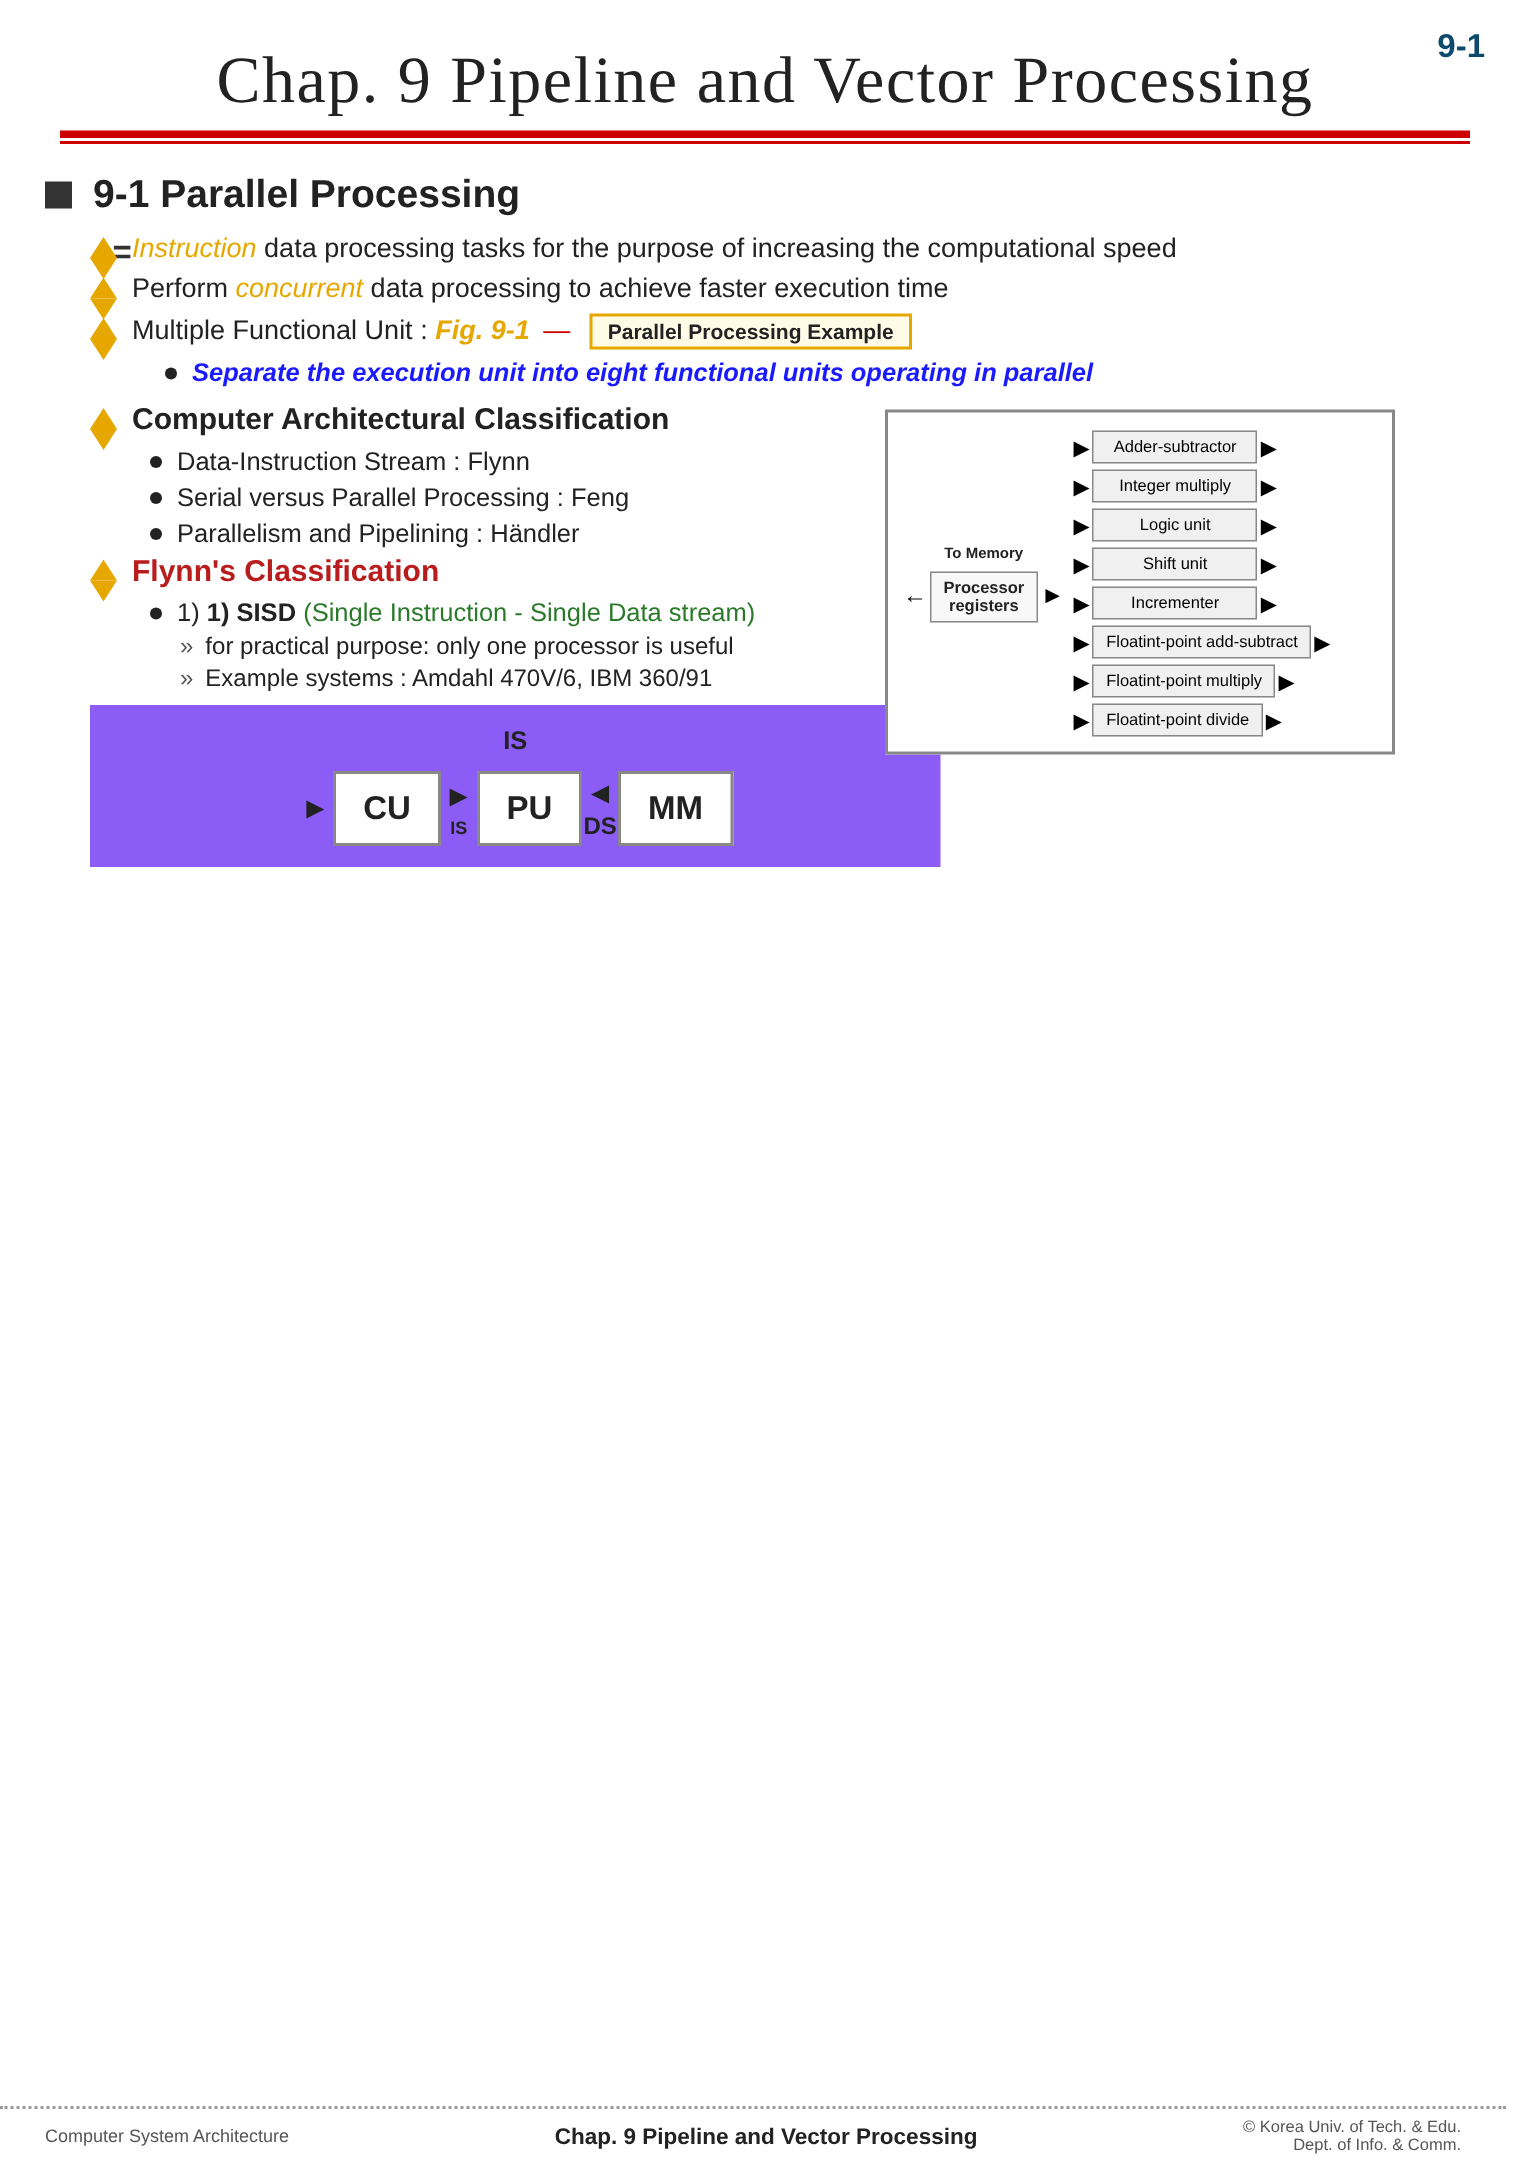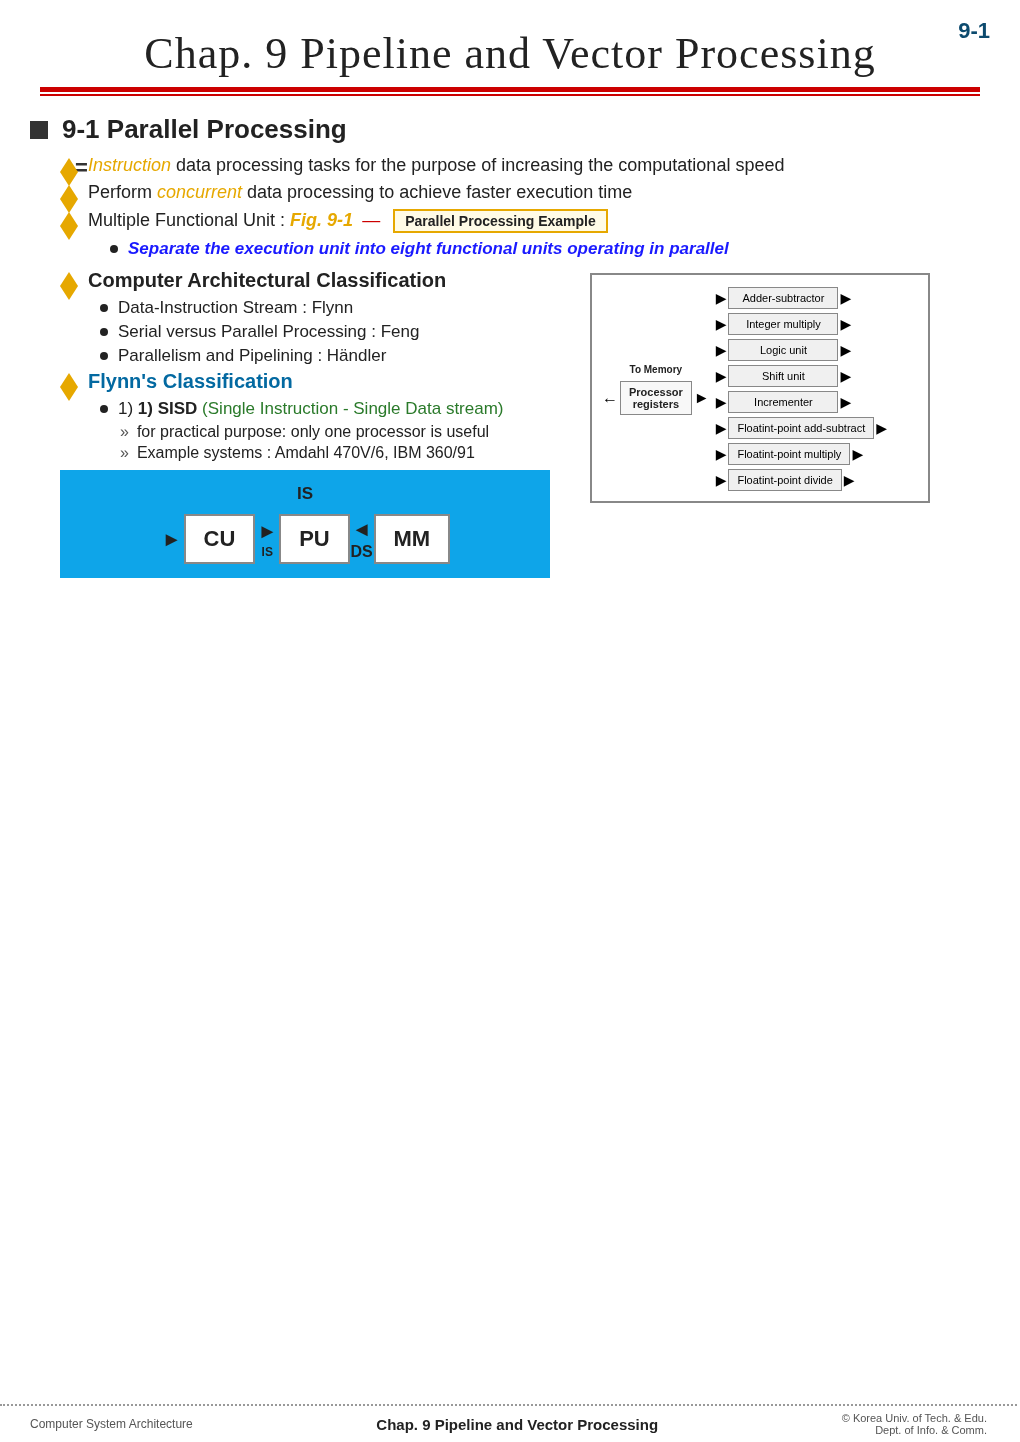--- a/index.html
+++ b/index.html
@@ -144,21 +144,21 @@
       margin-left: 8px;
       vertical-align: middle;
     }
     
     .italic-bold-blue {
       font-style: italic;
       font-weight: bold;
       color: #1a1aff;
     }
     
-    .orange-bold { color: #0369a1; font-weight: bold; }
+    .orange-bold { color: #b91c1c; font-weight: bold; }
     
     .two-col {
       display: flex;
       align-items: flex-start;
       margin-top: 4px;
     }
     .col-left {
       flex: 0 0 540px;
       width: 540px;
     }
@@ -181,24 +181,24 @@
       font-weight: bold;
       text-align: center;
       color: #222;
       border: 1px solid #888;
       padding: 4px 8px;
       background: #f8f8f8;
       min-width: 60px;
     }
     
     .sisd-diagram {
-      background: #0ea5e9;
+      background: #8b5cf6;
       border: none;
       margin: 8px 0 0 30px;
-      width: 490px;
+      width: 567px;
       padding: 14px 16px 14px 16px;
     }
     .sisd-label {
       text-align: center;
       font-size: 17px;
       font-weight: bold;
       color: #222;
       margin-bottom: 10px;
     }
     .sisd-row {
@@ -226,21 +226,21 @@
       font-size: 13px;
       font-weight: bold;
       color: #222;
       text-align: center;
       margin-top: 2px;
     }
     
     .footer {
       position: absolute;
       bottom: 0;
-      left: 0; right: 3px;
+      left: 0; right: 16px;
       border-top: 2px dotted #999;
       padding: 6px 30px;
       display: flex;
       justify-content: space-between;
       align-items: center;
       font-size: 12px;
       color: #555;
     }
     .footer-center {
       font-weight: bold;

